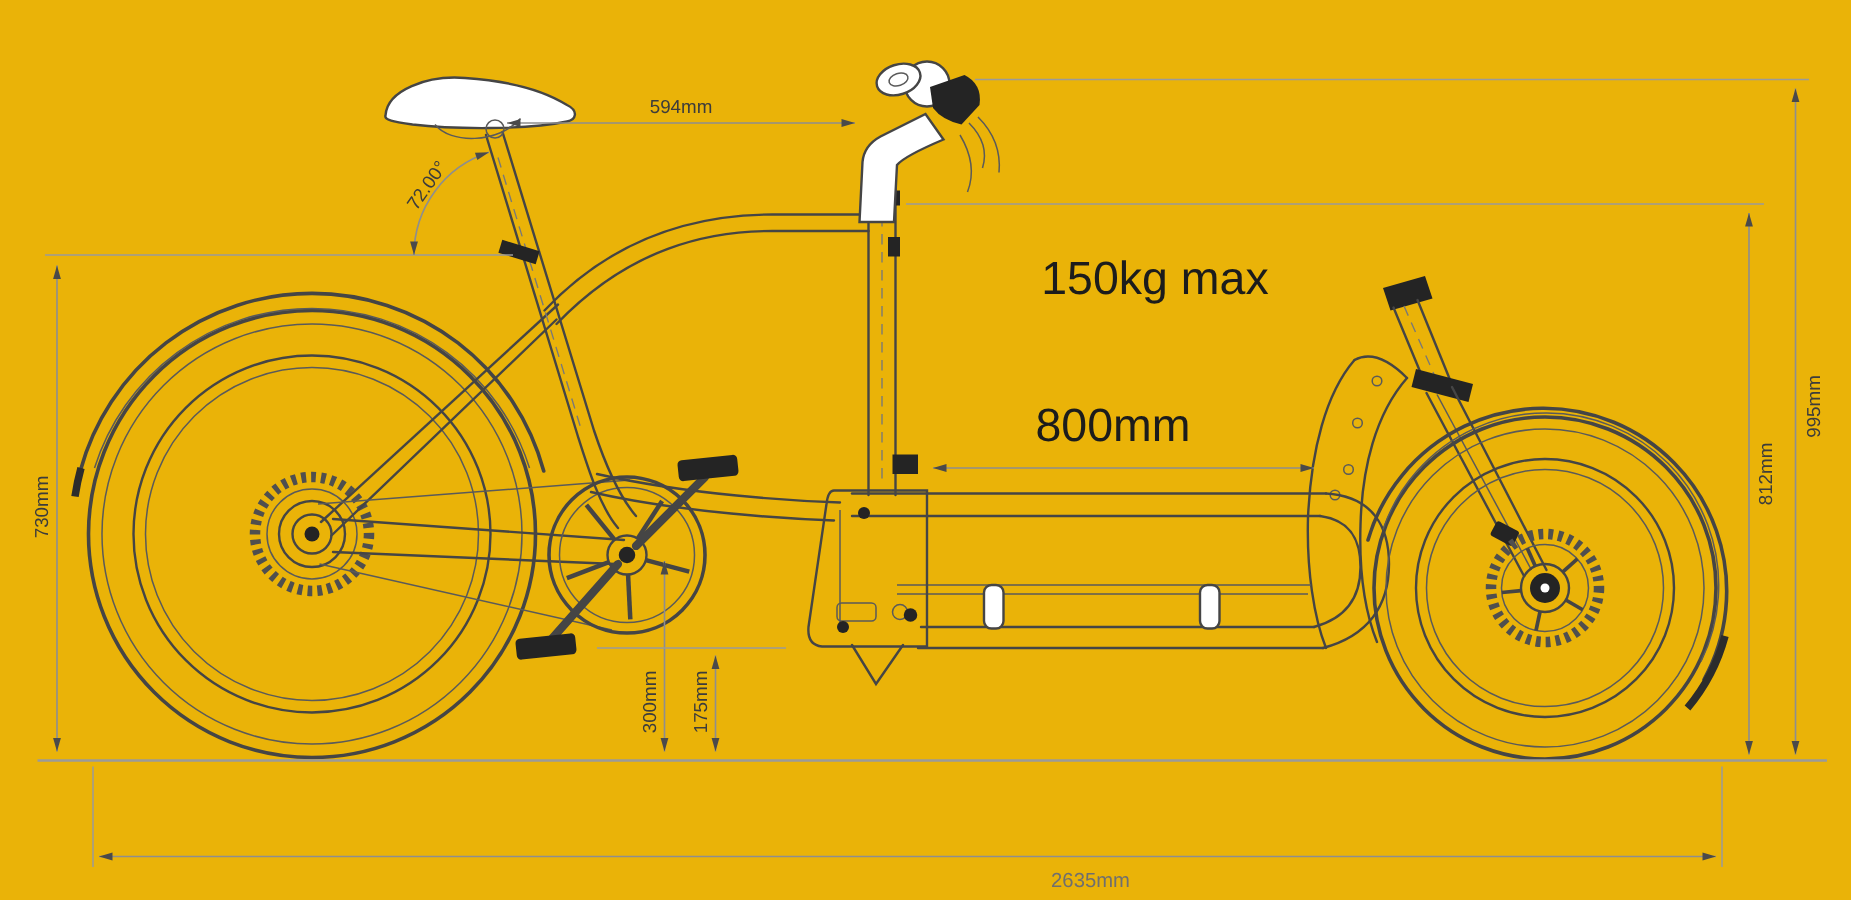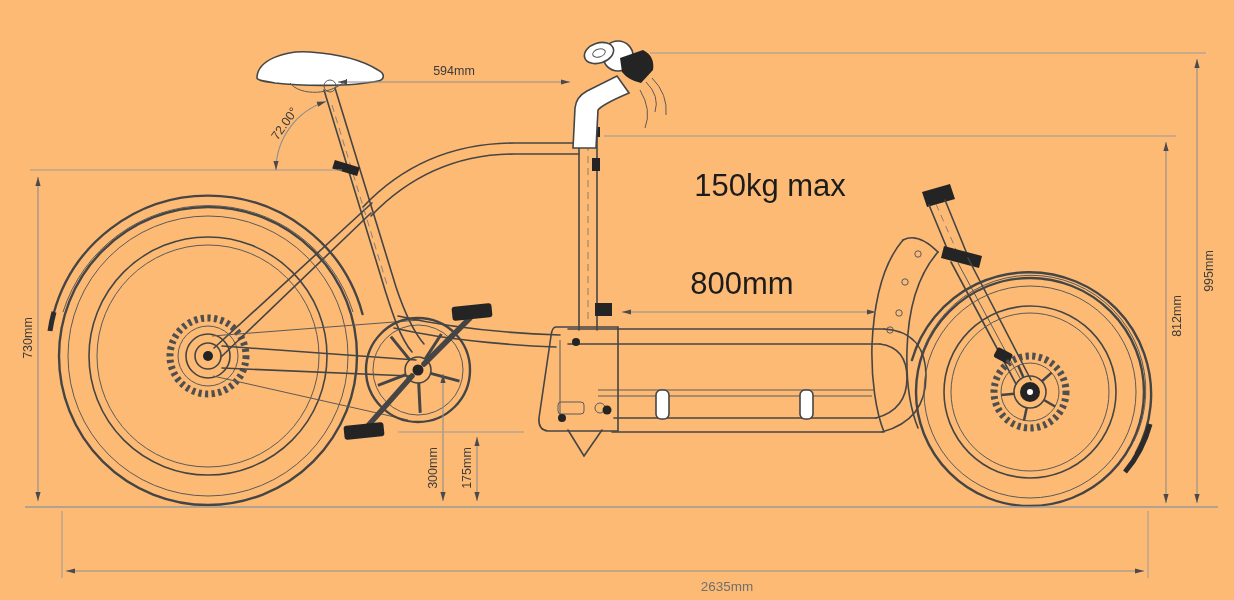--- a/index.html
+++ b/index.html
@@ -1,16 +1,16 @@
 <!DOCTYPE html>
 <html><head>
 <meta charset="utf-8">
 <style>
   html,body { margin:0; padding:0; background:#ffffff; }
-  .canvas { position:relative; width:1234px; height:600px; background:#fdba74; overflow:hidden; }
+  .canvas { position:relative; width:1234px; height:600px; background:#eab308; overflow:hidden; }
   svg { display:block; }
   svg text { font-family:"Liberation Sans","DejaVu Sans",sans-serif; fill:#3c3c3c; }
   .bk   { stroke:#454545; stroke-width:1.6; fill:none; stroke-linecap:round; }
   .bk2  { stroke:#454545; stroke-width:2.4; fill:none; stroke-linecap:round; }
   .thin { stroke:#5a5a5a; stroke-width:1;   fill:none; }
   .dk   { fill:#242424; stroke:none; }
   .dash { stroke:#787878; stroke-width:0.9; stroke-dasharray:7 5; fill:none; }
   .dotring { stroke:#4f4f4f; stroke-width:7; stroke-dasharray:3.2 3.4; fill:none; }
   .dim  { stroke:#8e8e8e; stroke-width:1.1; fill:none; }
   .ext  { stroke:#9a9a9a; stroke-width:1;   fill:none; }

